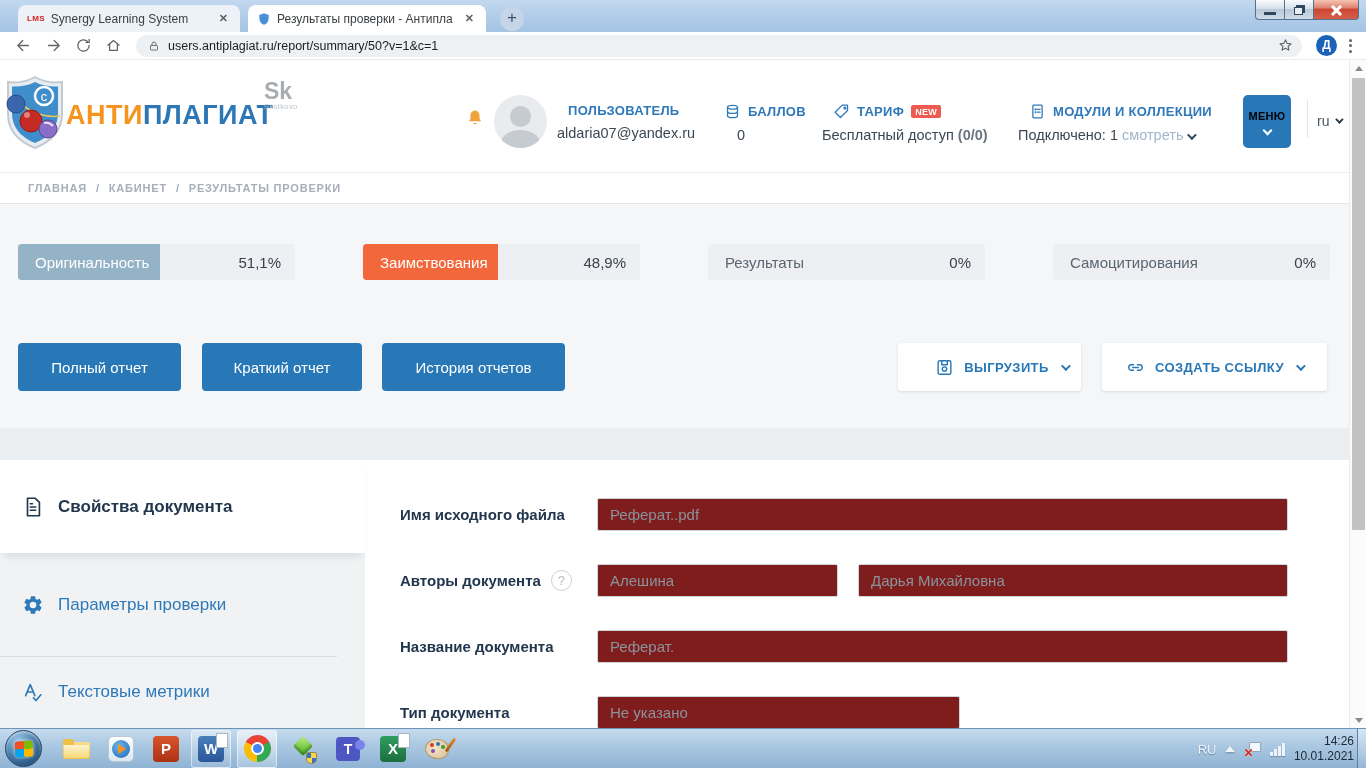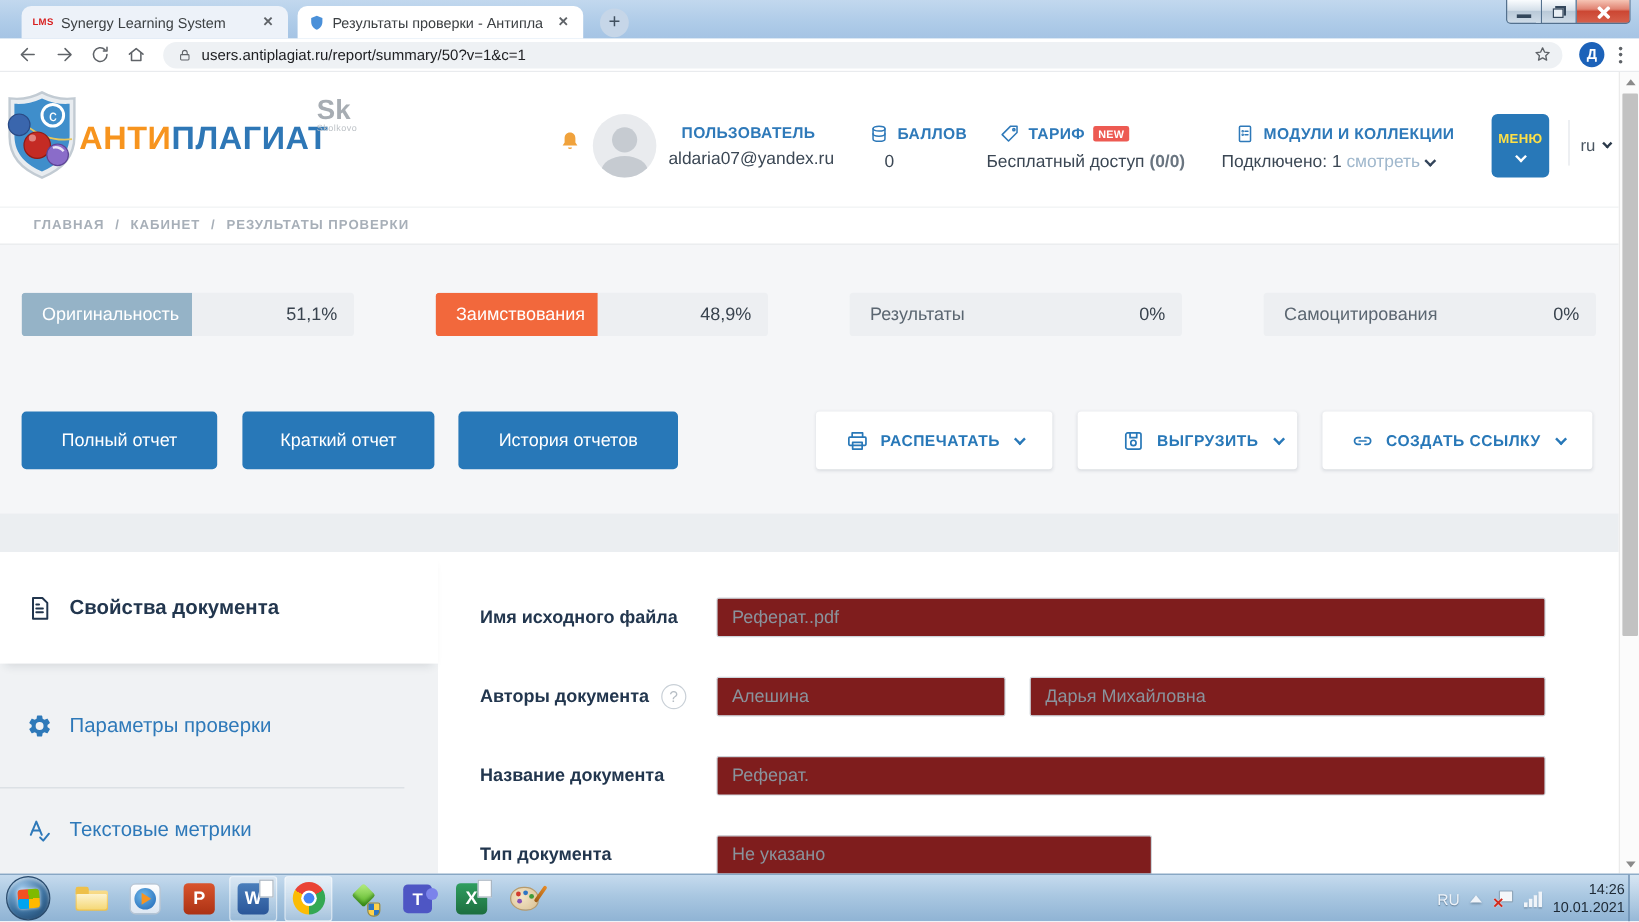--- a/index.html
+++ b/index.html
@@ -65,21 +65,21 @@
   .hdr-block { position:absolute; top:43px; }
   .hdr-row { display:flex; align-items:center; gap:7px;padding-left:11px; }
   .hdr-label { font-size:13px; font-weight:bold; color:#2e79b9; letter-spacing:.3px; }
   .hdr-sub { margin-top:7px; font-size:14.5px; color:#3b4754; }
   .hdr-ic { color:#2e79b9; display:flex; }
   .hdr-ic svg { width:17px; height:17px; }
   .badge-new { background:#ed5a52; color:#fff; font-size:9px; font-weight:bold; padding:1.5px 4px; border-radius:2px; letter-spacing:.3px; }
   .quota { color:#6a7580; font-weight:bold; }
   .link-light { color:#9fb7cc; }
   .chev { display:inline-block; width:7px; height:7px; border-right:2px solid #33445a; border-bottom:2px solid #33445a; transform:rotate(45deg) translateY(-2px); margin-left:4px; }
-  .menu-btn { position:absolute; left:1243px; top:35px; width:48px; height:53px; background:#2878b8; border-radius:5px; color:#fde047; display:flex; flex-direction:column; align-items:center; justify-content:center; gap:5px; }
+  .menu-btn { position:absolute; left:1243px; top:35px; width:48px; height:53px; background:#2878b8; border-radius:5px; color:#000000; display:flex; flex-direction:column; align-items:center; justify-content:center; gap:5px; }
   .menu-btn .menu-label { font-size:11px; font-weight:bold; letter-spacing:.3px; }
   .menu-btn .chev { border-color:#fff; transform:rotate(45deg); margin:0; }
   .hdr-divider { position:absolute; left:1307px; top:40px; width:1px; height:38px; background:#e1e5e9; }
   .lang-switch { position:absolute; left:1317px; top:53px; font-size:14px; color:#4a5662; display:flex; align-items:center; }
   .lang-switch .chev { width:6px; height:6px; border-color:#2b3a4a; margin-left:6px; transform:rotate(45deg) translateY(-2px); }
 
   
   .breadcrumb { height:32px; background:#fff; border-top:1px solid #eceef0; border-bottom:1px solid #e4e7e9; display:flex; align-items:center; padding-left:28px; }
   .crumb, .crumb-sep { font-size:11px; font-weight:bold; color:#a7afb8; letter-spacing:.8px; }
   .crumb-sep { margin:0 9px; }
@@ -380,29 +380,20 @@
             <span class="stat-label">Самоцитирования</span>
             <span class="stat-value">0%</span>
           </div>
         </div>
 
         <div class="buttons-row">
           <button class="btn-primary bp1">Полный отчет</button>
           <button class="btn-primary bp2">Краткий отчет</button>
           <button class="btn-primary bp3">История отчетов</button>
           <div class="btn-spacer"></div>
-          <button class="btn-secondary bs1">
-            <svg class="sicon" viewBox="0 0 24 24">
-                <path d="M6.5 8V3.5h11V8"></path>
-                <rect x="3" y="8" width="18" height="8.5" rx="1"></rect>
-                <rect x="7" y="13.5" width="10" height="7"></rect>
-              </svg>
-            <span>РАСПЕЧАТАТЬ</span>
-            <span class="chev-blue"></span>
-          </button>
           <button class="btn-secondary bs2">
             <svg class="sicon" viewBox="0 0 24 24">
                 <rect x="4" y="3.5" width="16" height="17" rx="2"></rect>
                 <path d="M8.5 3.5v5h7v-5"></path>
                 <circle cx="12" cy="14" r="2.8"></circle>
               </svg>
             <span>ВЫГРУЗИТЬ</span>
             <span class="chev-blue"></span>
           </button>
           <button class="btn-secondary bs3">

